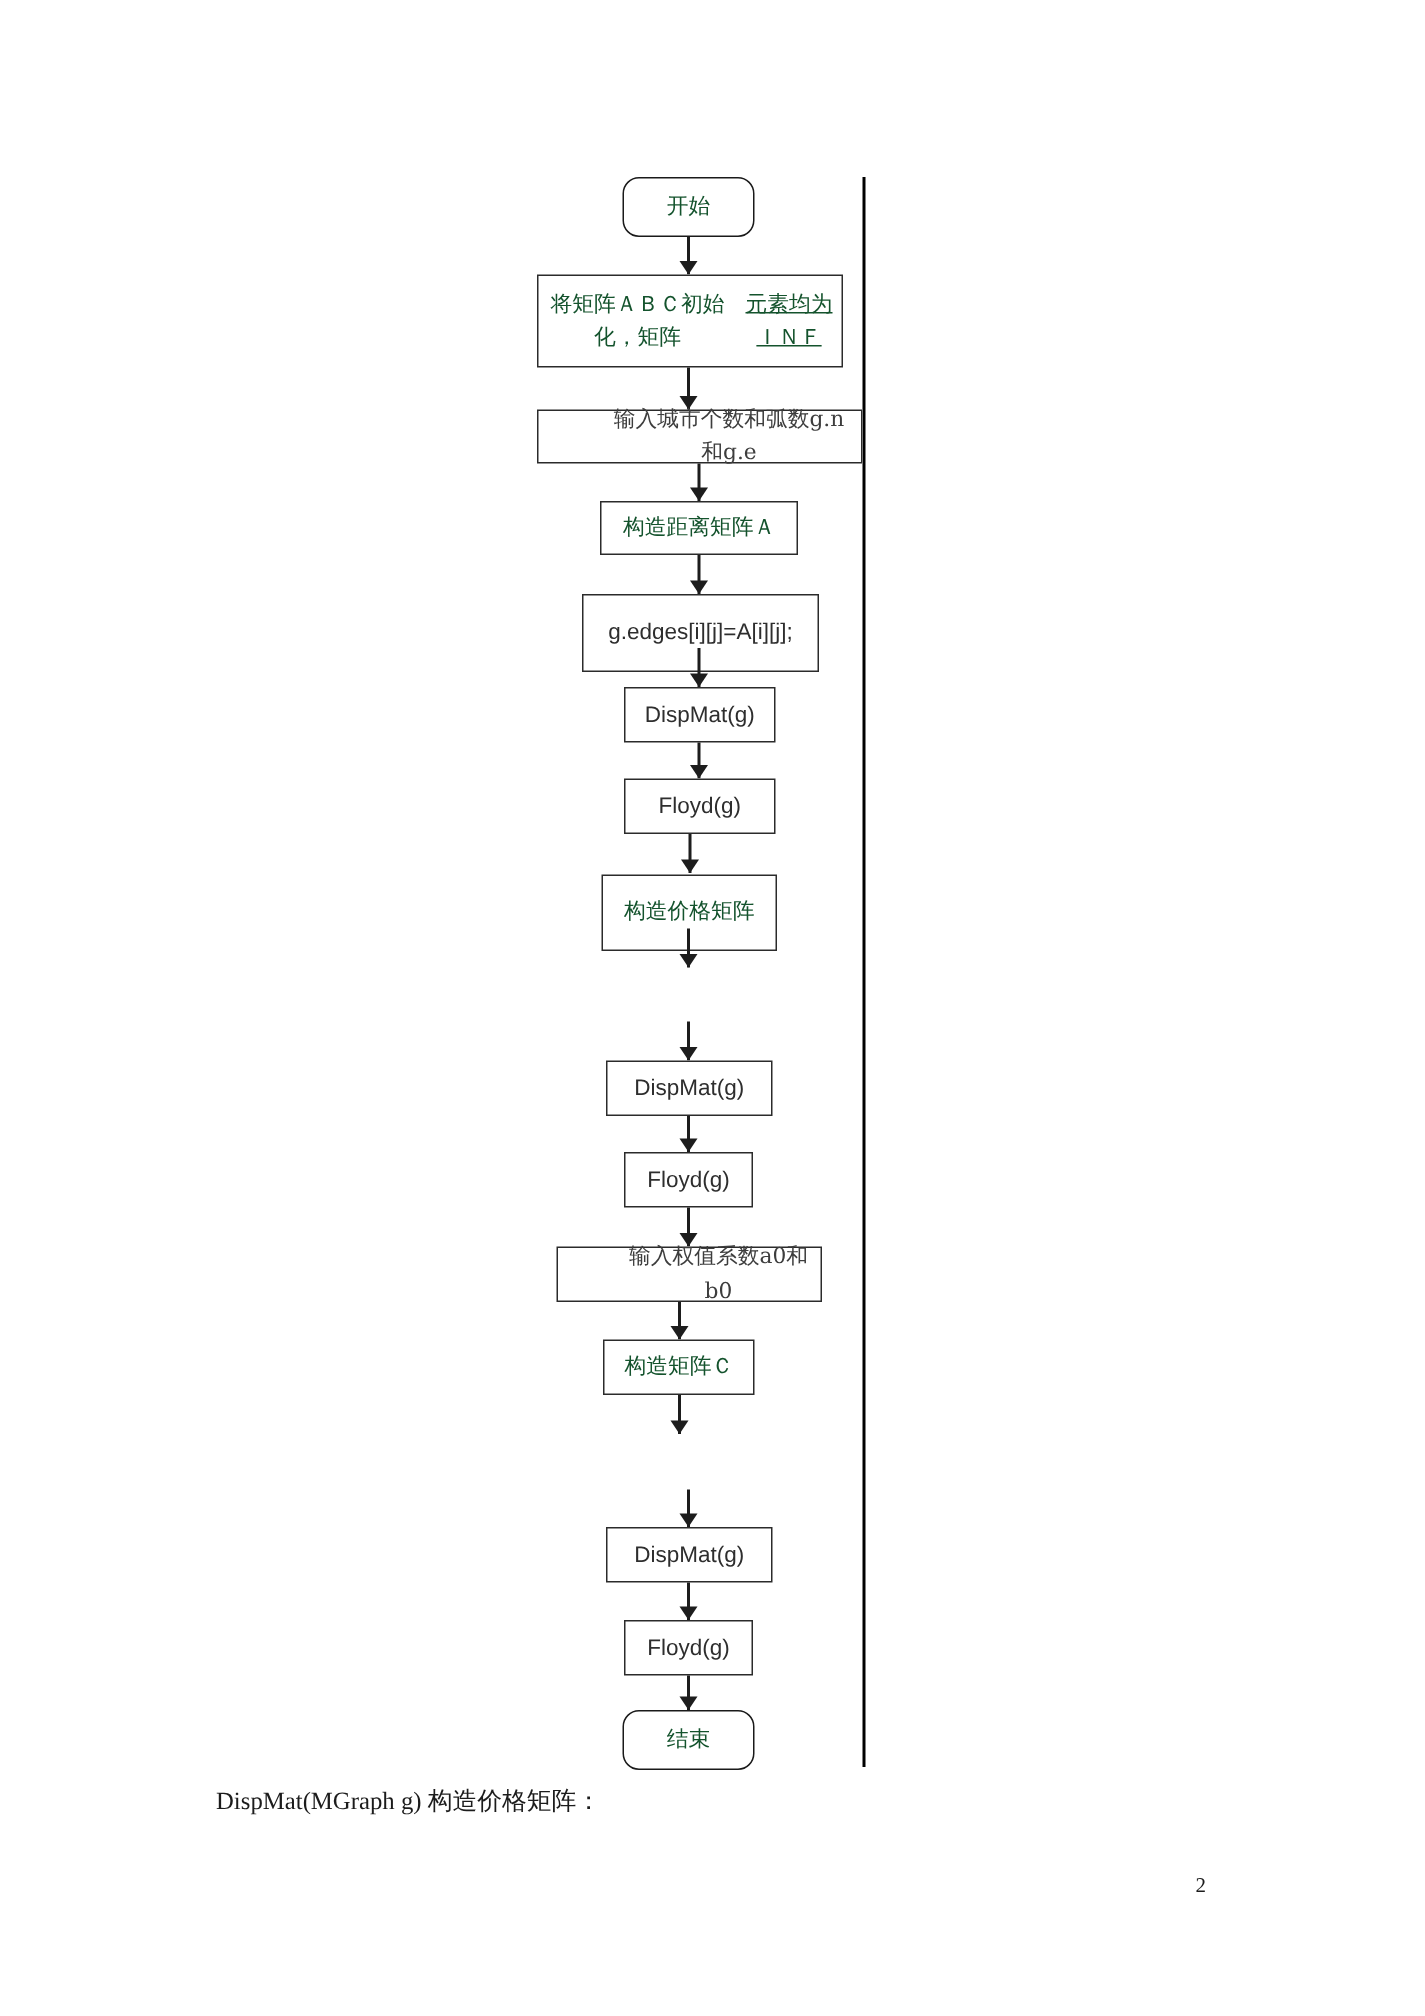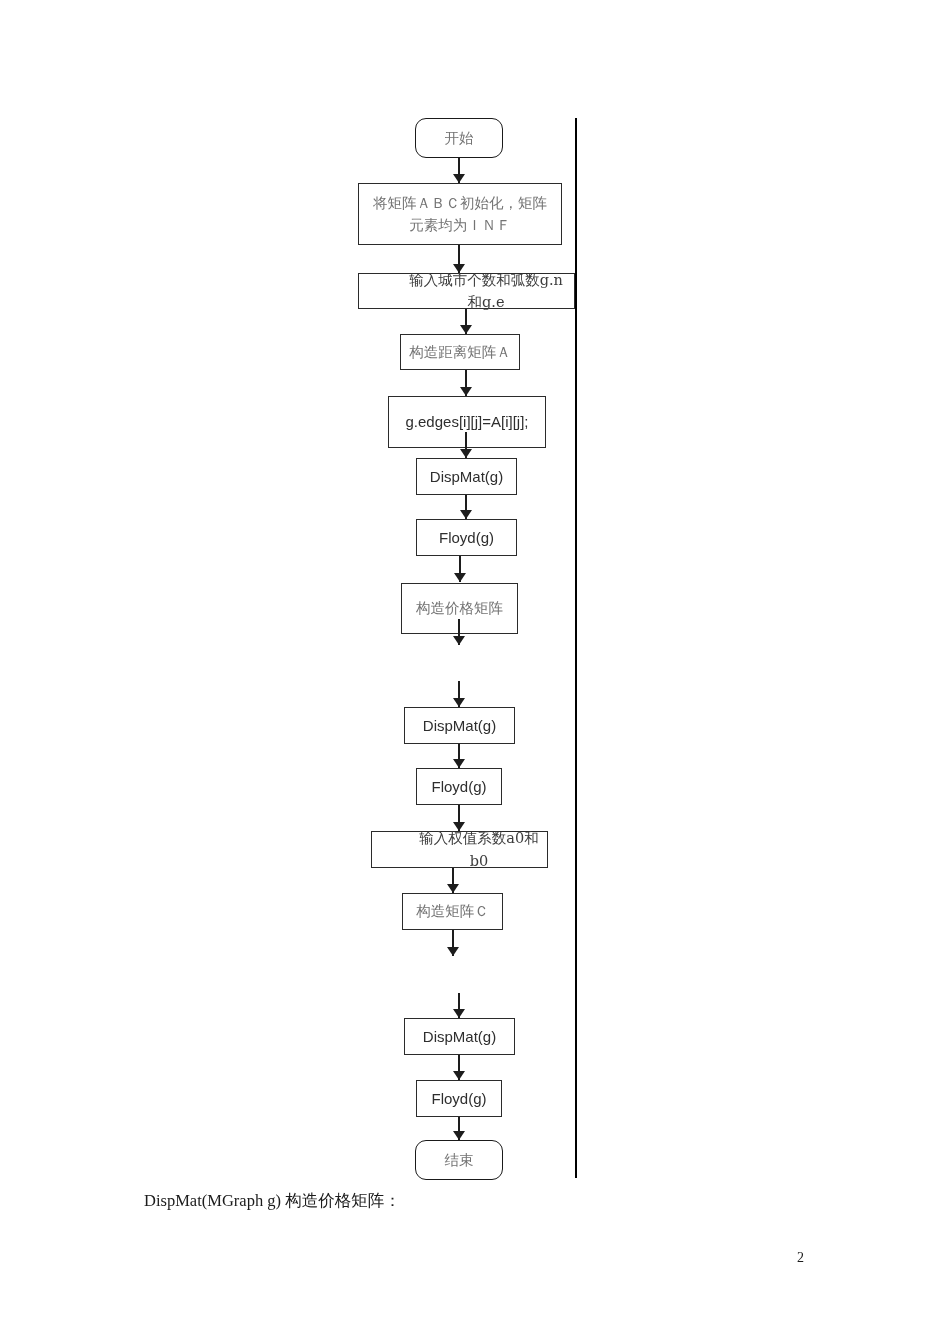--- a/index.html
+++ b/index.html
@@ -43,35 +43,35 @@
     color: #3a3a3a;
     line-height: 1.55;
   }
   .node.terminator {
     border-radius: 11px;
     border: 1.4px solid #1a1a1a;
   }
   .node.cjk {
     font-family: "DejaVu Serif", "Liberation Serif", serif;
     font-size: 14.5px;
-    color: #737373;
+    color: #14532d;
   }
   .node.latin {
     font-family: "Liberation Sans", "DejaVu Sans", sans-serif;
     font-size: 15px;
     color: #2e2e2e;
   }
   .node.mixed {
     font-family: "DejaVu Serif", "Liberation Serif", serif;
     font-size: 14.5px;
     color: #3d3d3d;
     padding-left: 39px;
   }
   .node .txt { display: block; padding: 0 6px; }
-  .node .l2 { display: block; }
+  .node .l2 { display: block; text-decoration: underline; }
 
   
   .conn {
     position: absolute;
     width: 2px;
     background: #1d1d1d;
   }
   .arrowhead {
     position: absolute;
     width: 0; height: 0;
@@ -101,34 +101,34 @@
 <div id="page">
 
   <div class="v-rule" style="left:575px; top:118px; height:1060px;"></div>
 
   <div class="node terminator cjk" style="left:415px; top:118px; width:88px; height:40px;">
     <span class="txt">开始</span>
   </div>
   <div class="conn" style="left:458px; top:158px; height:25px;"></div>
   <div class="arrowhead" style="left:453px; top:174px;"></div>
 
-  <div class="node cjk" style="left:358px; top:183px; width:204px; height:62px; flex-direction:column;">
+  <div class="node cjk" style="left:358px; top:183px; width:204px; height:62px; flex-direction:row;">
     <span class="txt">将矩阵ＡＢＣ初始化，矩阵</span>
     <span class="l2">元素均为ＩＮＦ</span>
   </div>
   <div class="conn" style="left:458px; top:245px; height:28px;"></div>
   <div class="arrowhead" style="left:453px; top:264px;"></div>
 
   <div class="node mixed" style="left:358px; top:273px; width:217px; height:36px;">
     <span class="txt">输入城市个数和弧数g.n 和g.e</span>
   </div>
   <div class="conn" style="left:465px; top:309px; height:25px;"></div>
   <div class="arrowhead" style="left:460px; top:325px;"></div>
 
-  <div class="node cjk" style="left:400px; top:334px; width:120px; height:36px;">
+  <div class="node cjk" style="left:400px; top:334px; width:132px; height:36px;">
     <span class="txt">构造距离矩阵Ａ</span>
   </div>
   <div class="conn" style="left:465px; top:370px; height:26px;"></div>
   <div class="arrowhead" style="left:460px; top:387px;"></div>
 
   <div class="node latin" style="left:388px; top:396px; width:158px; height:52px;">
     <span class="txt">g.edges[i][j]=A[i][j];</span>
   </div>
   <div class="conn" style="left:465px; top:432px; height:26px;"></div>
   <div class="arrowhead" style="left:460px; top:449px;"></div>

